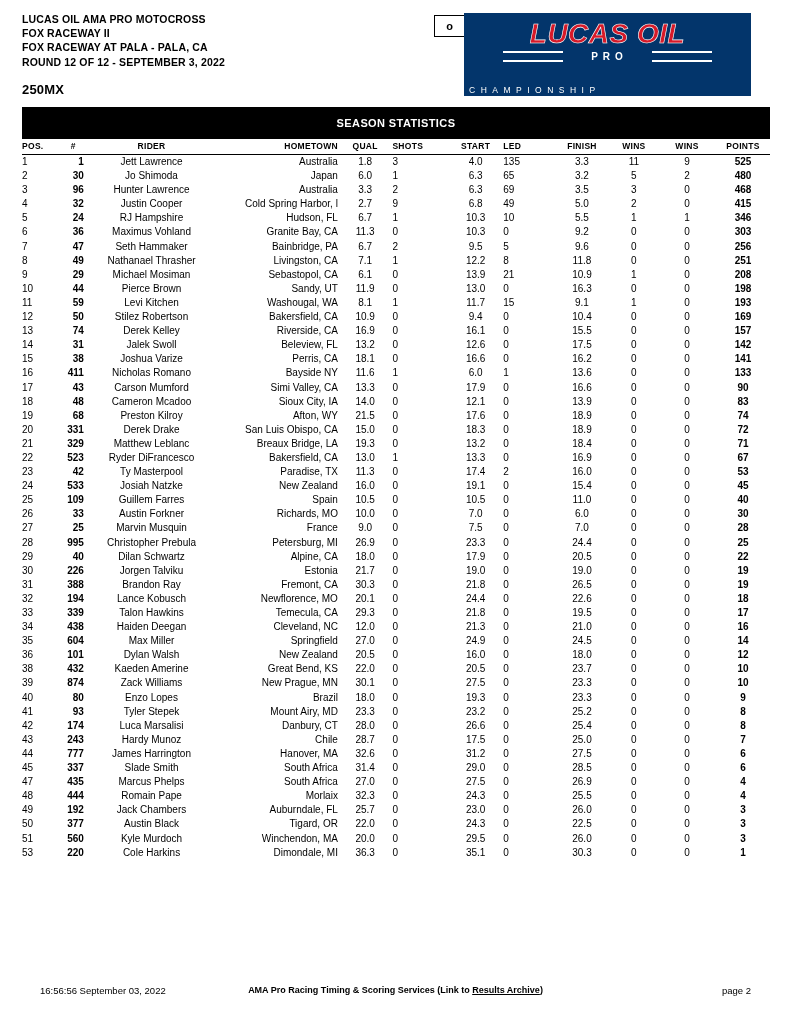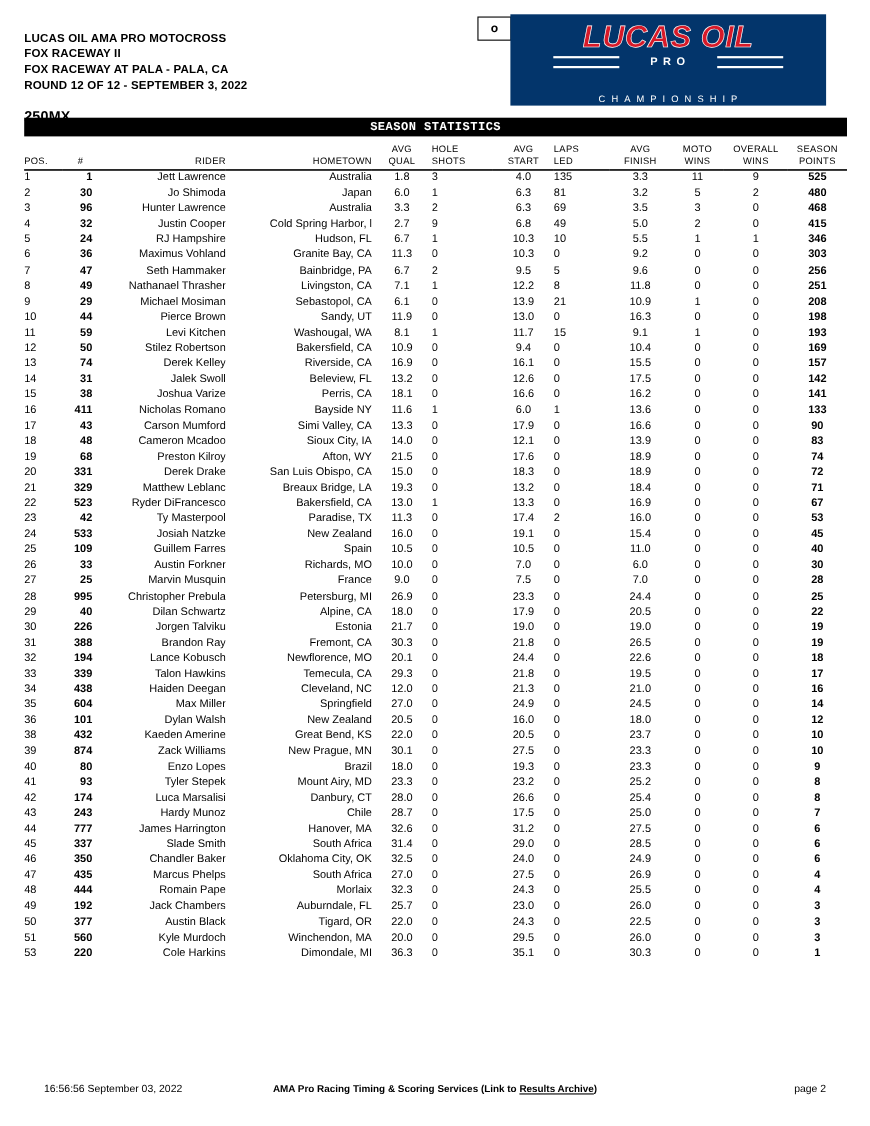--- a/index.html
+++ b/index.html
@@ -19,21 +19,21 @@
   
   #page-header {
     position: absolute;
     left: 0; top: 0;
     width: 791px;
     height: 104px;
   }
   #event-title-block {
     position: absolute;
     left: 22px;
-    top: 28px;
+    top: 12px;
     line-height: 14.2px;
   }
   #event-title-block .ttl {
     font-size: 10.5px;
     font-weight: bold;
     letter-spacing: 0.15px;
     white-space: nowrap;
   }
   #event-title-block .class-name {
     font-size: 13px;
@@ -123,76 +123,75 @@
   }
   #logo-motocross .star {
     color: #d71a29;
     font-size: 24px;
     letter-spacing: 0;
   }
   #logo-championship {
     position: absolute;
     left: 0; right: 0;
     top: 73px;
-    text-align: center;
+    text-align: left;
     color: #ffffff;
     font-size: 8.5px;
     letter-spacing: 5.5px;
     line-height: 1;
     padding-left: 5px;
   }
 
   
   #section-banner {
     position: absolute;
     left: 22px;
     top: 107px;
     width: 748px;
-    height: 17px;
+    height: 32px;
     background: #000000;
     color: #ffffff;
     font-size: 11px;
     font-weight: bold;
     letter-spacing: 0.4px;
     display: flex;
     align-items: center;
     justify-content: center;
-    font-family: Liberation Mono, monospace;
   }
 
   
   #stats-table {
     position: absolute;
     left: 22px;
     top: 130px;
     width: 748px;
     border-collapse: collapse;
     font-size: 10px;
   }
   #stats-table thead th {
     font-size: 8.5px;
-    font-weight: normal;
+    font-weight: bold;
     letter-spacing: 0.3px;
     vertical-align: bottom;
     padding: 0 0 3px 0;
     line-height: 10.5px;
     border-bottom: 1.4px solid #000;
     white-space: nowrap;
   }
   #stats-table tbody td {
     padding: 0;
     height: 14.1px;
     line-height: 14.1px;
     white-space: nowrap;
     overflow: hidden;
   }
   
   .c-pos    { width: 38px;  text-align: left; }
   .c-num    { width: 30px;  text-align: right; padding-right: 6px !important; font-weight: bold; }
-  .c-rider  { width: 112px; text-align: right; padding-left: 8px !important; }
+  .c-rider  { width: 112px; text-align: center; padding-left: 8px !important; }
   .c-town   { width: 138px; text-align: right; padding-left: 4px !important; max-width: 138px; }
   .c-aq     { width: 62px;  text-align: center; }
   .c-hs     { width: 62px;  text-align: left; }
   .c-as     { width: 62px;  text-align: center; }
   .c-ll     { width: 58px;  text-align: left; }
   .c-af     { width: 62px;  text-align: center; }
   .c-mw     { width: 54px;  text-align: center; }
   .c-ow     { width: 62px;  text-align: center; }
   .c-sp     { width: 58px;  text-align: center; font-weight: bold; }
 
@@ -333,21 +332,21 @@
         <td class="c-sp">525</td>
       </tr>
       <tr>
         <td class="c-pos">2</td>
         <td class="c-num">30</td>
         <td class="c-rider">Jo Shimoda</td>
         <td class="c-town">Japan</td>
         <td class="c-aq">6.0</td>
         <td class="c-hs">1</td>
         <td class="c-as">6.3</td>
-        <td class="c-ll">81</td>
+        <td class="c-ll">65</td>
         <td class="c-af">3.2</td>
         <td class="c-mw">5</td>
         <td class="c-ow">2</td>
         <td class="c-sp">480</td>
       </tr>
       <tr>
         <td class="c-pos">3</td>
         <td class="c-num">96</td>
         <td class="c-rider">Hunter Lawrence</td>
         <td class="c-town">Australia</td>
@@ -928,34 +927,20 @@
         <td class="c-aq">31.4</td>
         <td class="c-hs">0</td>
         <td class="c-as">29.0</td>
         <td class="c-ll">0</td>
         <td class="c-af">28.5</td>
         <td class="c-mw">0</td>
         <td class="c-ow">0</td>
         <td class="c-sp">6</td>
       </tr>
       <tr>
-        <td class="c-pos">46</td>
-        <td class="c-num">350</td>
-        <td class="c-rider">Chandler  Baker</td>
-        <td class="c-town">Oklahoma City, OK</td>
-        <td class="c-aq">32.5</td>
-        <td class="c-hs">0</td>
-        <td class="c-as">24.0</td>
-        <td class="c-ll">0</td>
-        <td class="c-af">24.9</td>
-        <td class="c-mw">0</td>
-        <td class="c-ow">0</td>
-        <td class="c-sp">6</td>
-      </tr>
-      <tr>
         <td class="c-pos">47</td>
         <td class="c-num">435</td>
         <td class="c-rider">Marcus Phelps</td>
         <td class="c-town">South Africa</td>
         <td class="c-aq">27.0</td>
         <td class="c-hs">0</td>
         <td class="c-as">27.5</td>
         <td class="c-ll">0</td>
         <td class="c-af">26.9</td>
         <td class="c-mw">0</td>

